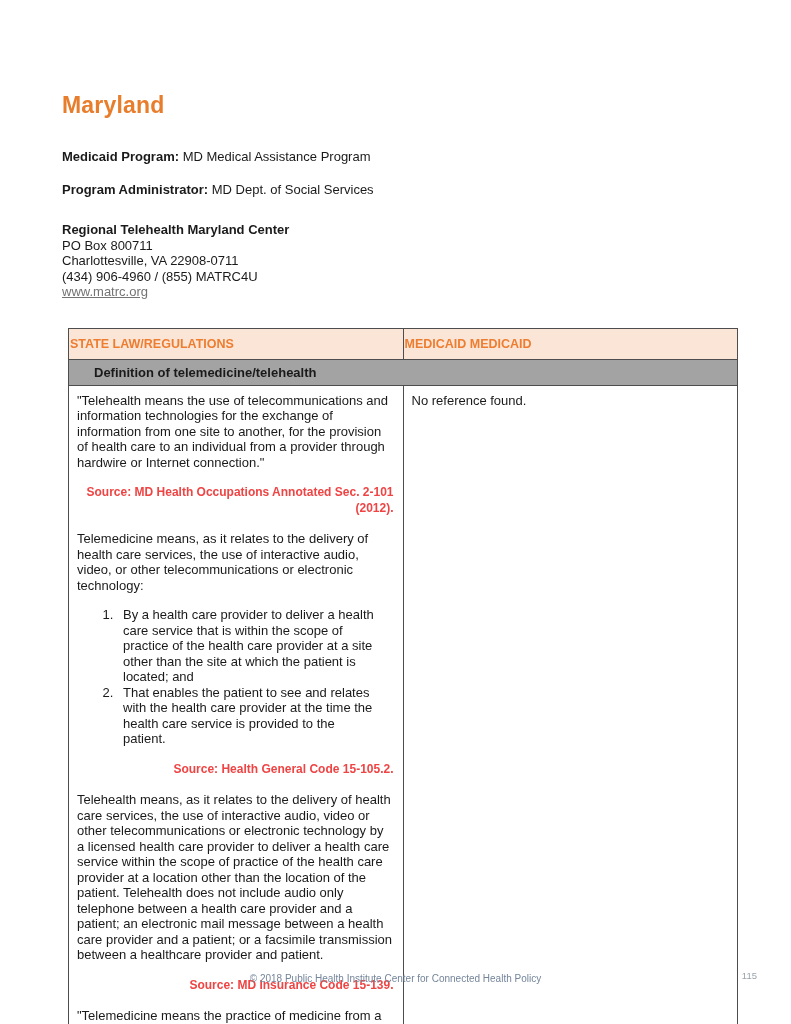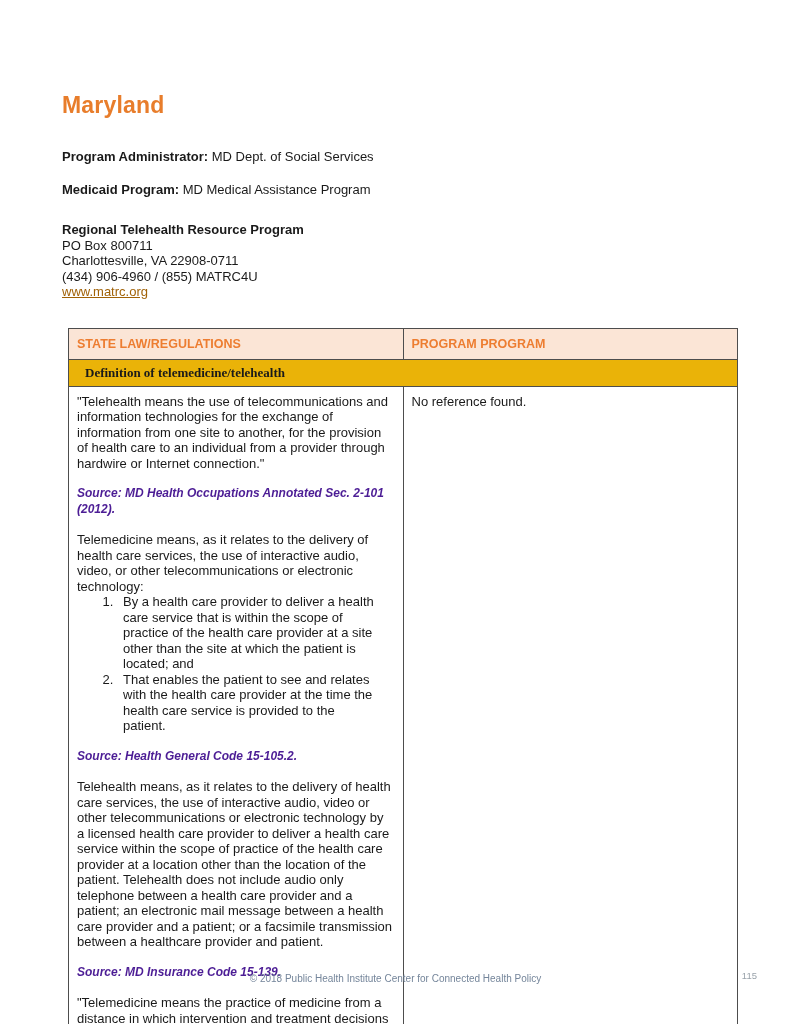--- a/index.html
+++ b/index.html
@@ -18,59 +18,58 @@
     color: #e87d2b;
     font-size: 23px;
     font-weight: bold;
     margin: 0 0 30px 0;
     letter-spacing: 0.2px;
   }
   .field { font-size: 13px; margin: 0 0 18px 0; }
   .field .lbl { font-weight: bold; }
   .rc-block { margin-top: 25px; font-size: 13px; line-height: 15.5px; }
   .rc-heading { font-weight: bold; }
-  .rc-link { color: #a16207; text-decoration: underline; }
+  .rc-link { color: #737373; text-decoration: underline; }
 
   table.law-table {
     border-collapse: collapse;
     width: 670px;
     margin: 28px 0 0 6px;
     table-layout: fixed;
   }
   .law-table th, .law-table td {
     border: 1px solid #4d4d4d;
     font-size: 13px;
   }
   .law-table th {
     background: #fbe5d6;
     color: #ed7d31;
     text-align: left;
     font-size: 12.5px;
-    padding: 8px 8px;
+    padding: 8px 1px;
     width: 50%;
   }
   .section-row td {
-    background: #eab308;
+    background: #a3a3a3;
     font-weight: bold;
-    padding: 5px 16px;
-    font-family: Liberation Serif, serif;
+    padding: 5px 25px;
   }
   .body-row td {
     vertical-align: top;
     padding: 7px 9px 4px 8px;
     line-height: 15.5px;
   }
   .body-row .para { margin: 0 0 15px 0; }
-  .body-row .para.tight { margin-bottom: 0; }
+  .body-row .para.tight { margin-bottom: 14px; }
   .body-row .source {
     margin: 0 0 15px 0;
-    color: #4c1d95;
+    color: #ef4444;
     font-weight: bold;
-    font-style: italic;
     font-size: 12px;
+    text-align: right;
   }
   .body-row ol { margin: 0 18px 15px 0; padding-left: 40px; }
   .body-row li { padding-left: 6px; margin: 0; }
   .body-row p:last-child { margin-bottom: 0; }
 
   .footer-copyright {
     position: absolute;
     left: 0; right: 0;
     bottom: 40px;
     text-align: center;
@@ -86,42 +85,42 @@
   }
 </style>
 </head>
 <body>
 
 <div class="content">
 
   <h1 class="page-title">Maryland</h1>
 
   <p class="field">
+    <span class="lbl">Medicaid Program:</span>
+    <span>MD Medical Assistance Program</span>
+  </p>
+
+  <p class="field">
     <span class="lbl">Program Administrator:</span>
     <span>MD Dept. of Social Services</span>
   </p>
 
-  <p class="field">
-    <span class="lbl">Medicaid Program:</span>
-    <span>MD Medical Assistance Program</span>
-  </p>
-
   <div class="rc-block">
-    <div class="rc-heading">Regional Telehealth Resource Program</div>
+    <div class="rc-heading">Regional Telehealth Maryland Center</div>
     <div>PO Box 800711</div>
     <div>Charlottesville, VA 22908-0711</div>
     <div>(434) 906-4960 / (855) MATRC4U</div>
     <a href="#" class="rc-link">www.matrc.org</a>
   </div>
 
   <table class="law-table">
     <thead>
       <tr>
         <th>STATE LAW/REGULATIONS</th>
-        <th>PROGRAM PROGRAM</th>
+        <th>MEDICAID MEDICAID</th>
       </tr>
     </thead>
     <tbody>
       <tr class="section-row">
         <td colspan="2">Definition of telemedicine/telehealth</td>
       </tr>
       <tr class="body-row">
         <td>
             <p class="para">"Telehealth means the use of telecommunications and information technologies for the exchange of information from one site to another, for the provision of health care to an individual from a provider through hardwire or Internet connection."</p>
             <p class="source">Source: MD Health Occupations Annotated Sec. 2-101 (2012).</p>

